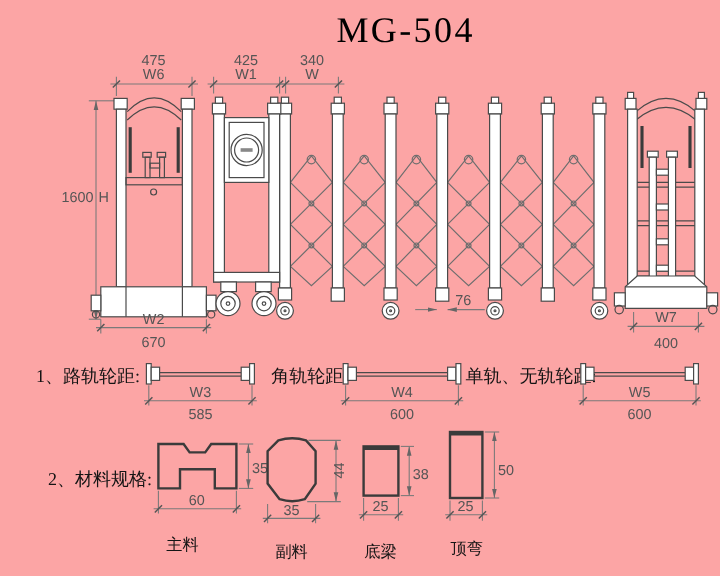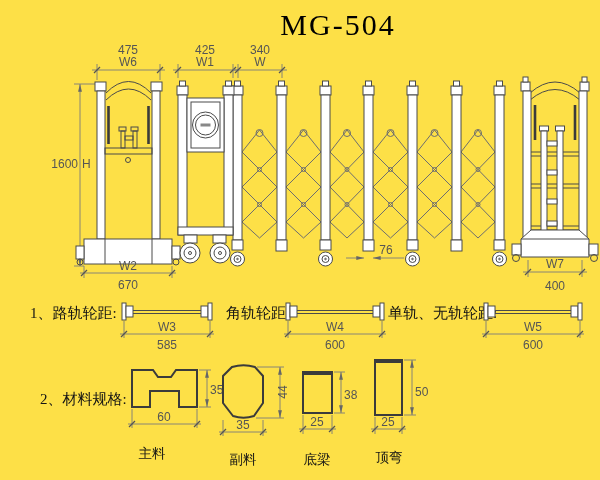--- a/index.html
+++ b/index.html
@@ -1,16 +1,16 @@
 <!DOCTYPE html>
 <html><head>
 <meta charset="utf-8">
 <style>
   html,body{margin:0;padding:0;background:#ffffff;}
-  #stage{position:relative;width:600px;height:480px;background:#fde047;overflow:hidden;}
+  #stage{position:relative;width:600px;height:480px;background:#fca5a5;overflow:hidden;}
   svg{display:block;}
   .title{font:30px "Liberation Serif", serif;fill:#000;letter-spacing:2px;}
   .dim{font:12px "Liberation Sans", sans-serif;fill:#555;}
   .cjk{font:15px "Liberation Serif", serif;fill:#141414;}
   .cjks{font:13.5px "Liberation Serif", serif;fill:#141414;}
   .ln{stroke:#4a4a4a;stroke-width:1;fill:none;}
   .fw{stroke:#4a4a4a;stroke-width:1;fill:#ffffff;}
   .lat{stroke:#6e6e6e;stroke-width:1;fill:none;}
   .dimln{stroke:#7a7a7a;stroke-width:0.9;fill:none;}
   .thick{stroke:#3b3b3b;stroke-width:2;fill:none;}

